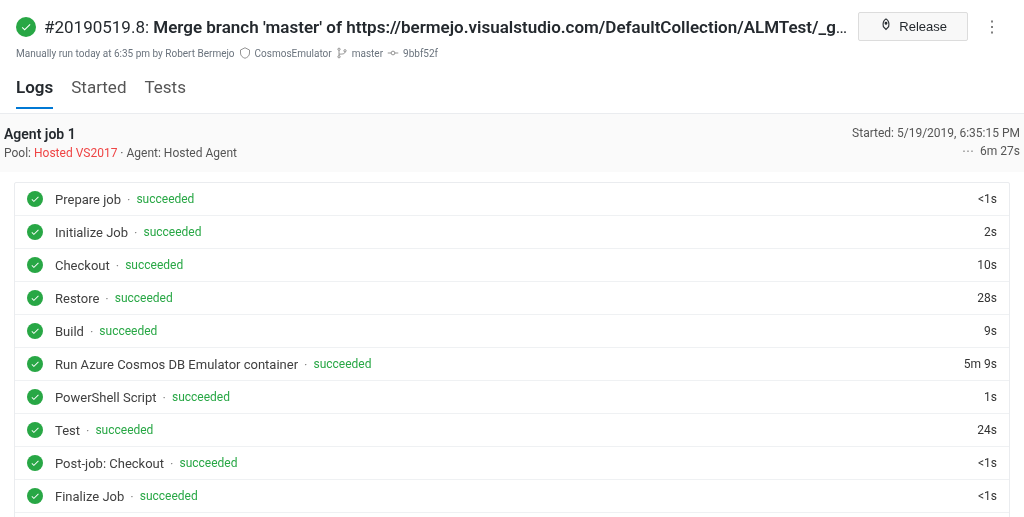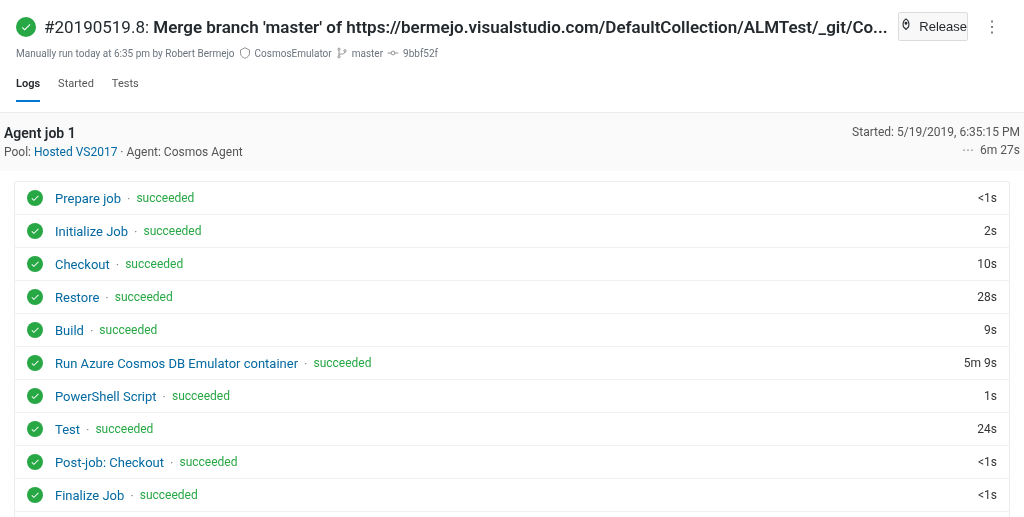--- a/index.html
+++ b/index.html
@@ -3,42 +3,42 @@
 <meta charset="utf-8">
 <style>
 * { box-sizing: border-box; margin: 0; padding: 0; }
 body { font-family: -apple-system, BlinkMacSystemFont, "Segoe UI", Roboto, Helvetica, Arial, sans-serif; font-size: 13px; color: #24292e; background: #fff; width: 1024px; }
 .header { padding: 12px 16px 0 16px; }
 .title-row { display: flex; align-items: center; gap: 8px; }
 .status-circle { width: 20px; height: 20px; border-radius: 50%; background: #28a745; display: inline-flex; align-items: center; justify-content: center; flex-shrink: 0; }
 .status-circle svg { width: 12px; height: 12px; fill: #fff; }
 .title-text { font-size: 17px; font-weight: 400; color: #24292e; flex: 1; white-space: nowrap; overflow: hidden; text-overflow: ellipsis; }
 .title-text .bold { font-weight: 600; }
-.btn { display: inline-flex; align-items: center; gap: 6px; padding: 5px 0; border: 1px solid #dcdcdc; background: #f8f8f8; color: #24292e; font-size: 13px; border-radius: 2px; cursor: pointer; }
+.btn { display: inline-flex; align-items: center; gap: 6px; padding: 5px 20px; border: 1px solid #dcdcdc; background: #f8f8f8; color: #24292e; font-size: 13px; border-radius: 2px; cursor: pointer; }
 .btn svg { width: 14px; height: 14px; }
 .more-btn { background: transparent; border: none; padding: 5px 8px; cursor: pointer; color: #666; font-size: 16px; }
 .subtitle { margin-top: 6px; font-size: 10px; color: #6a737d; display: flex; align-items: center; gap: 4px; flex-wrap: wrap; }
 .subtitle .sep-icon { display: inline-flex; align-items: center; }
 .subtitle svg { width: 12px; height: 12px; }
-.tabs { display: flex; gap: 18px; padding: 18px 16px 10px 16px; border-bottom: 1px solid #eaecef; font-size: 11px; }
+.tabs { display: flex; gap: 18px; padding: 18px 16px 4px 16px; border-bottom: 1px solid #eaecef; font-size: 17px; }
 .tab { padding-bottom: 10px; cursor: pointer; color: #555; }
 .tab.active { font-weight: 600; color: #24292e; border-bottom: 2px solid #0078d4; }
 .job-section { background: #fafafa; padding: 12px 4px; }
 .job-header { display: flex; justify-content: space-between; align-items: flex-start; }
 .job-title { font-size: 14px; font-weight: 600; }
 .job-meta-left { font-size: 12px; color: #555; margin-top: 4px; }
-.job-meta-left a { color: #0369a1; text-decoration: none; }
+.job-meta-left a { color: #ef4444; text-decoration: none; }
 .job-meta-right { text-align: right; font-size: 12px; color: #555; }
 .job-duration { margin-top: 4px; display: flex; align-items: center; justify-content: flex-end; gap: 6px; }
 .step-list { margin: 10px 14px 16px 14px; border: 1px solid #eaecef; border-radius: 2px; background: #fff; }
 .step-row { display: flex; align-items: center; padding: 8px 12px; border-bottom: 1px solid #eff1f3; font-size: 13px; cursor: pointer; }
 .step-row:last-child { border-bottom: none; }
 .step-icon { width: 16px; height: 16px; border-radius: 50%; background: #28a745; display: inline-flex; align-items: center; justify-content: center; margin-right: 12px; flex-shrink: 0; }
 .step-icon svg { width: 10px; height: 10px; fill: #fff; }
-.step-name { color: #0369a1; }
+.step-name { color: #404040; }
 .step-sep { color: #888; margin: 0 6px; }
 .step-status { color: #28a745; font-size: 12px; }
 .step-time { margin-left: auto; color: #333; font-size: 12px; }
 </style>
 </head>
 <body>
 
 <div class="header">
   <div class="title-row">
     <span class="status-circle">
@@ -97,21 +97,21 @@
 </div>
 
 <div class="job-section">
   <div class="job-header">
     <div>
       <div class="job-title">Agent job 1</div>
       <div class="job-meta-left">
         <span>Pool:</span>
         <a href="#">Hosted VS2017</a>
         <span> · </span>
-        <span>Agent: Cosmos Agent</span>
+        <span>Agent: Hosted Agent</span>
       </div>
     </div>
     <div class="job-meta-right">
       <div>
         <span>Started:</span>
         <span>5/19/2019, 6:35:15 PM</span>
       </div>
       <div class="job-duration">
         <span style="color:#888;cursor:pointer;">⋯</span>
         <span>6m 27s</span>

